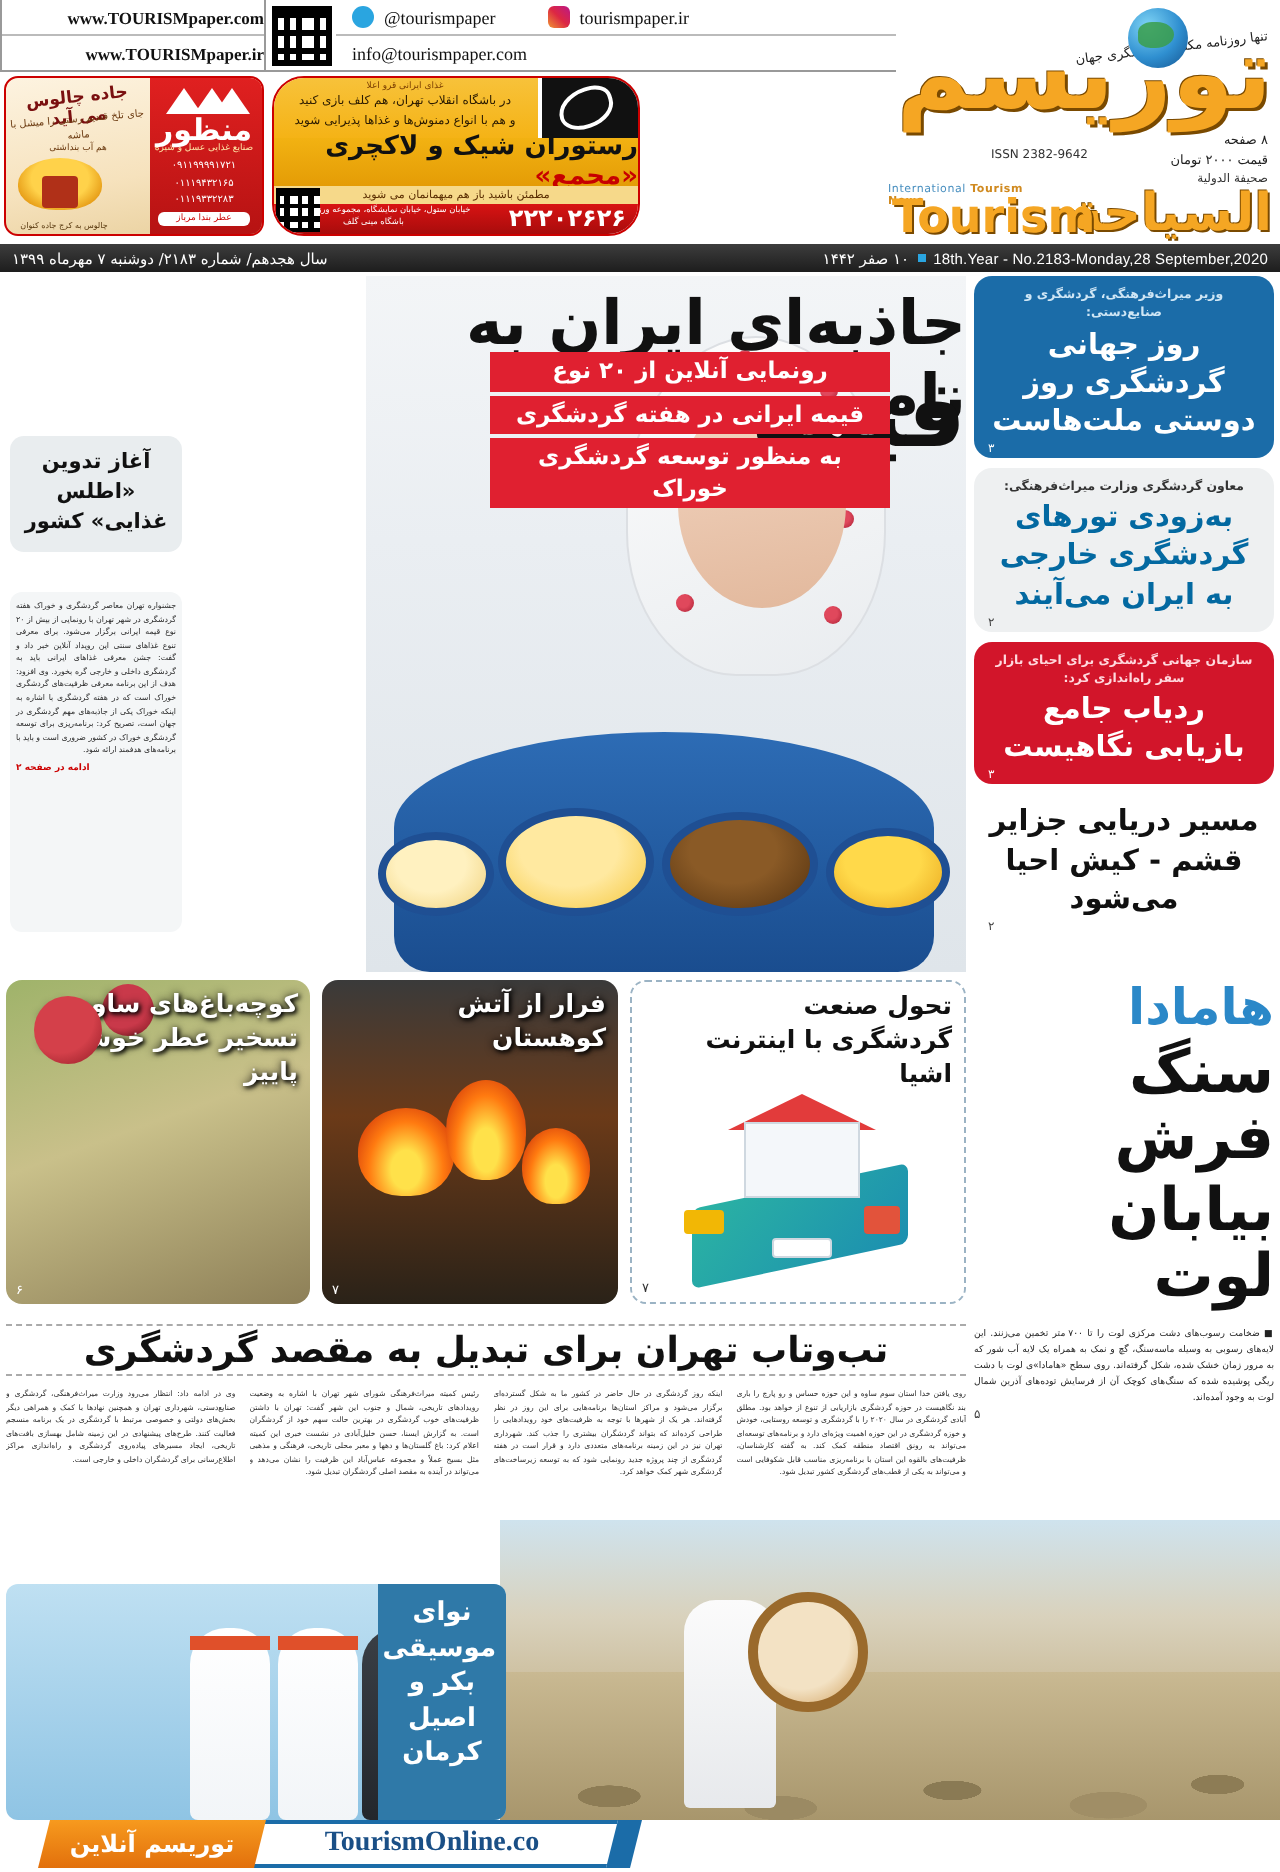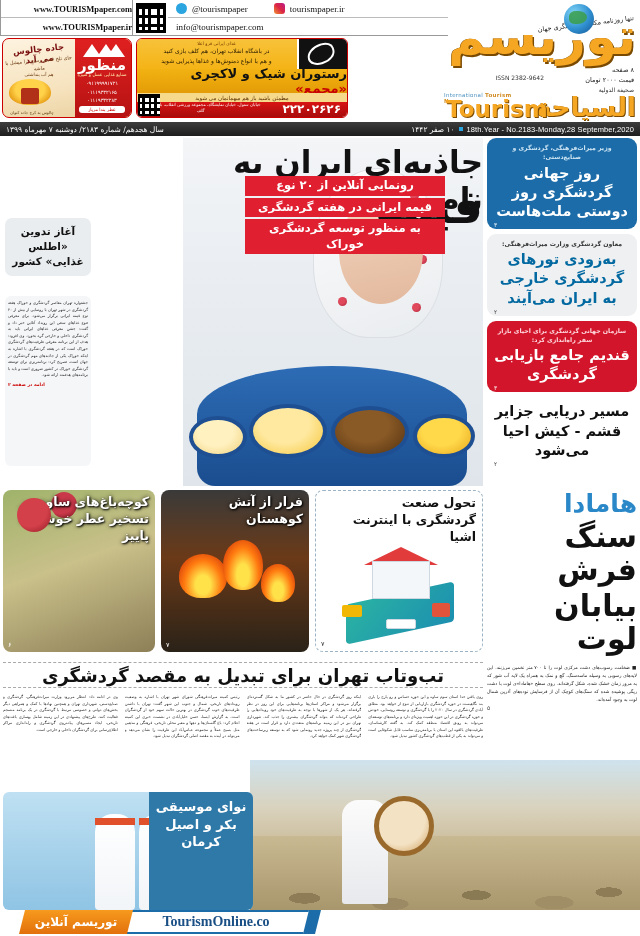--- a/index.html
+++ b/index.html
@@ -97,22 +97,22 @@
   .ad-left .al-h3 { position: absolute; right: 58px; top: 33px; width: 68px;
              color: #6b3a10; font-size: 4.5px; text-align: center; }
   .ad-left .al-pot { position: absolute; left: 6px; bottom: 12px; width: 42px; height: 26px;
              background: radial-gradient(ellipse at 50% 40%, #ffd24a 0 48%, #e8a01a 75%, #c07c08 100%);
              border-radius: 50% 50% 45% 45%; }
   .ad-left .al-pot::after { content:""; position:absolute; left: 12px; top: 9px;
              width: 18px; height: 16px; background: #b03018; border-radius: 2px; }
   .ad-left .al-foot { position: absolute; left: 2px; bottom: 1px; width: 54px;
              font-size: 4px; color: #5a3a10; text-align: center; line-height: 1.4; }
 
-  .ad-mid { position: absolute; left: 136px; top: 38px; width: 212px; height: 80px;
-            border: 1px solid #c00; border-radius: 6px; overflow: hidden; background: #fff; }
+  .ad-mid { position: absolute; left: 136px; top: 38px; width: 184px; height: 80px;
+            border: 1px solid #c00; border-radius: 16px; overflow: hidden; background: #fff; }
   .am-blk { position: absolute; right: 0; top: 0; width: 48px; height: 30px; background: #111; }
   .am-blk .swirl { position: absolute; left: 8px; top: 5px; width: 28px; height: 20px;
             border: 2.5px solid #fff; border-radius: 60% 40% 55% 45%; transform: rotate(-18deg); }
   .am-top { position: absolute; right: 50px; top: 0; left: 0; height: 30px;
             background: linear-gradient(180deg,#f7c23a,#f5b316); padding: 2px 5px 0 4px; }
   .am-top .t0 { font-size: 4.5px; color: #7a3d00; text-align: center; }
   .am-top .t1 { font-size: 6px; color: #2a1a00; text-align: center; line-height: 1.6; }
   .am-band { position: absolute; right: 0; left: 0; top: 30px; height: 24px;
             background: linear-gradient(180deg,#f2b212,#e49c06); display: flex;
             align-items: center; justify-content: center; }
@@ -271,21 +271,21 @@
   .cols { position: absolute; left: 3px; top: 556px; width: 480px; height: 230px;
          display: flex; gap: 7px; direction: rtl; }
   .col { flex: 1; font-size: 3.8px; color: #2b2b2b; line-height: 1.72;
          text-align: justify; overflow: hidden; }
   .col p { margin-bottom: 3px; }
 
   
   .music { position: absolute; left: 3px; bottom: 26px; width: 250px; height: 118px;
          border-radius: 6px; overflow: hidden;
          background: linear-gradient(180deg,#bfe0f2 0%, #8fc4e4 100%); }
-  .music .banner { position: absolute; right: 0; top: 0; width: 104px; height: 118px;
+  .music .banner { position: absolute; right: 0; top: 0; width: 64px; height: 118px;
          background: #2f79a8; padding: 6px 5px; }
   .music .banner div { color: #fff; font-size: 13px; font-weight: bold; text-align: center;
          line-height: 1.35; }
   .dancer { position: absolute; bottom: 0; width: 40px; height: 96px;
          background: linear-gradient(180deg,#ffffff 0%, #f2f5f8 100%);
          border-radius: 18px 18px 4px 4px; }
   .dancer.b { background: linear-gradient(180deg,#3a3f46,#23272c); }
   .sash { position: absolute; top: 26px; width: 40px; height: 7px; background: #e0502a; }
 
   
@@ -432,21 +432,21 @@
         <div class="ttl">روز جهانی گردشگری روز دوستی ملت‌هاست</div>
         <div class="pg">۳</div>
       </div>
       <div class="rail-item gray">
         <div class="kicker">معاون گردشگری وزارت میراث‌فرهنگی:</div>
         <div class="ttl">به‌زودی تورهای گردشگری خارجی به ایران می‌آیند</div>
         <div class="pg">۲</div>
       </div>
       <div class="rail-item red">
         <div class="kicker">سازمان جهانی گردشگری برای احیای بازار سفر راه‌اندازی کرد:</div>
-        <div class="ttl">قندیم جامع بازیابی گردشگری</div>
+        <div class="ttl">ردیاب جامع بازیابی نگاهیست</div>
         <div class="pg">۳</div>
       </div>
       <div class="rail-item plain">
         <div class="ttl">مسیر دریایی جزایر قشم - کیش احیا می‌شود</div>
         <div class="pg">۲</div>
       </div>
     </div>
 
     <div class="lead">
       <div class="lead-photo">

